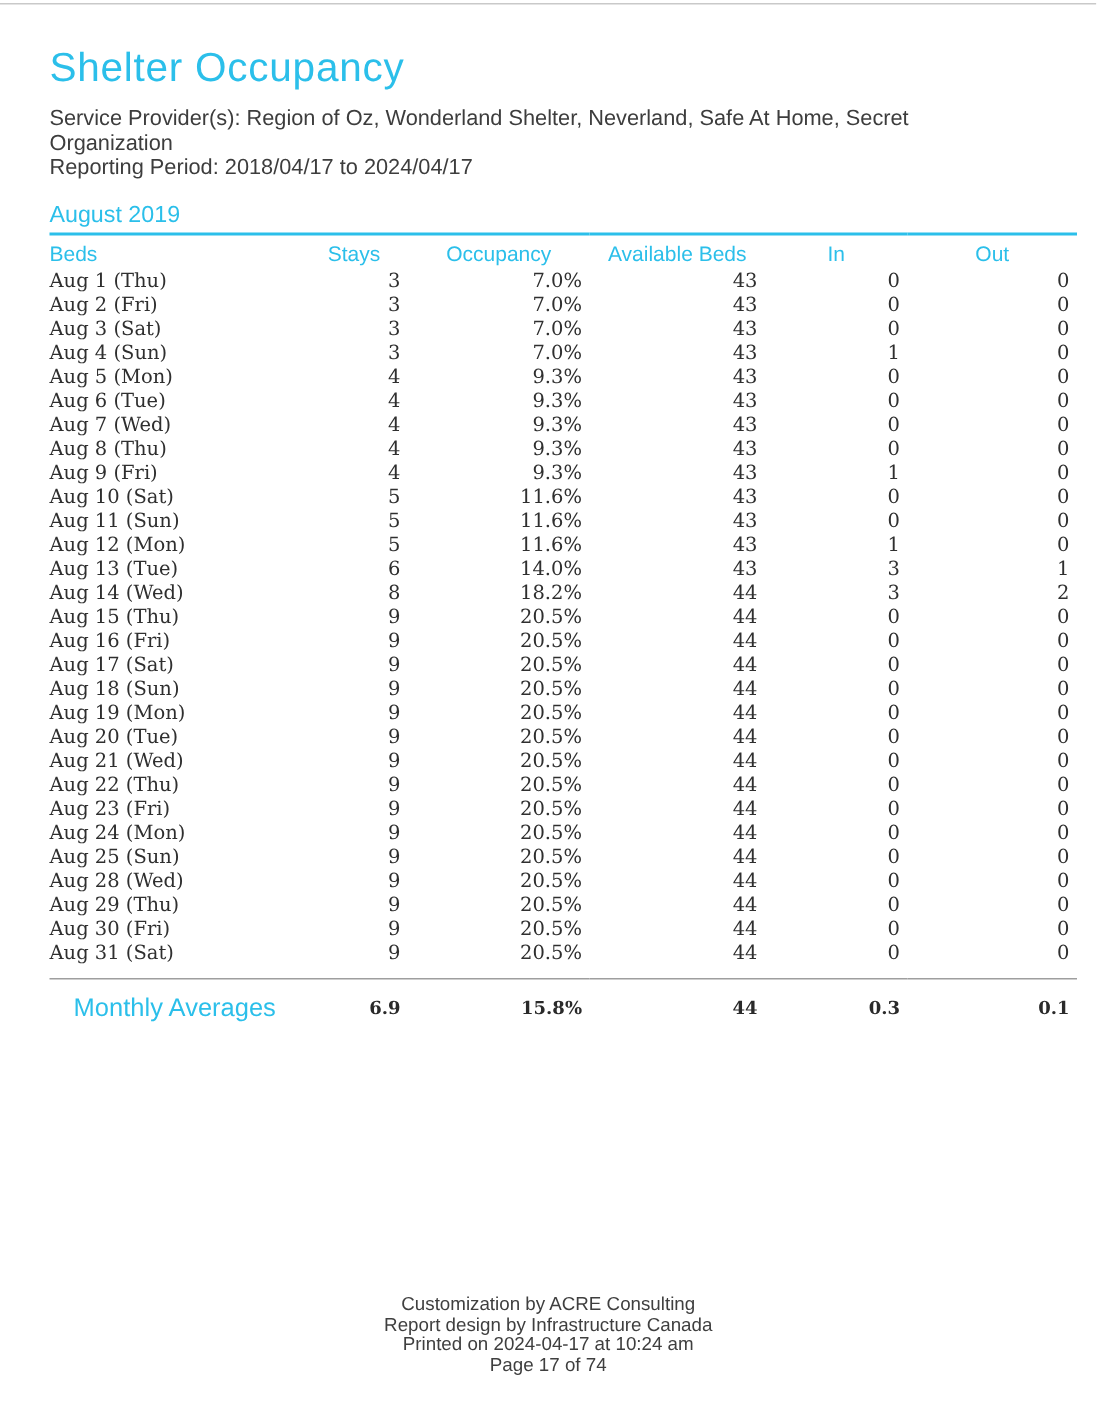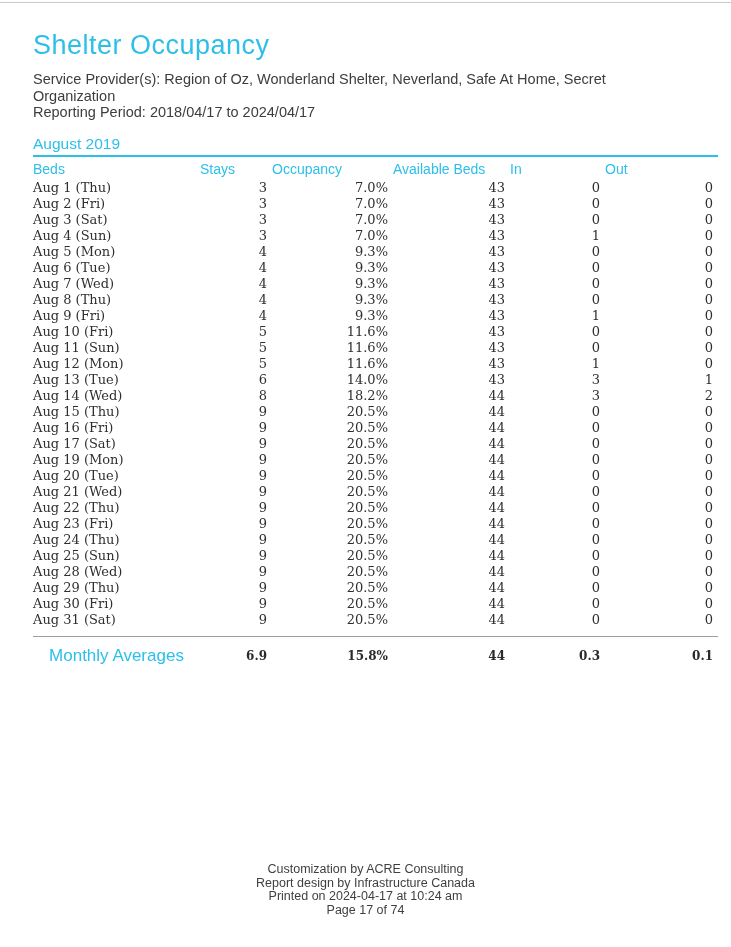--- a/index.html
+++ b/index.html
@@ -35,21 +35,21 @@
     border-top:2px solid #2bbfea;
   }
   col.c-date { width:167px; }
   col.c-stays { width:72px; }
   col.c-occ { width:121px; }
   col.c-beds { width:117px; }
   col.c-in { width:95px; }
   col.c-out { width:113px; }
   table.occupancy th {
     color:#2bbfea; font-weight:400; font-size:14px;
-    text-align:left; padding:4px 0 3px 0; white-space:nowrap;
+    text-align:center; padding:4px 0 3px 0; white-space:nowrap;
   }
   table.occupancy th.left { text-align:left; }
   table.occupancy td {
     font-family:"DejaVu Serif", serif;
     font-size:13px; color:#2f2f2f;
     height:16px; line-height:16px; padding:0;
     text-align:right; white-space:nowrap;
   }
   table.occupancy td.date { text-align:left; }
   table.occupancy td.num { padding-right:5px; }
@@ -172,21 +172,21 @@
         </tr>
         <tr>
           <td class="date">Aug 9 (Fri)</td>
           <td class="num">4</td>
           <td class="num">9.3%</td>
           <td class="num">43</td>
           <td class="num">1</td>
           <td class="num">0</td>
         </tr>
         <tr>
-          <td class="date">Aug 10 (Fri)</td>
+          <td class="date">Aug 10 (Sat)</td>
           <td class="num">5</td>
           <td class="num">11.6%</td>
           <td class="num">43</td>
           <td class="num">0</td>
           <td class="num">0</td>
         </tr>
         <tr>
           <td class="date">Aug 11 (Sun)</td>
           <td class="num">5</td>
           <td class="num">11.6%</td>
@@ -236,20 +236,28 @@
         </tr>
         <tr>
           <td class="date">Aug 17 (Sat)</td>
           <td class="num">9</td>
           <td class="num">20.5%</td>
           <td class="num">44</td>
           <td class="num">0</td>
           <td class="num">0</td>
         </tr>
         <tr>
+          <td class="date">Aug 18 (Sun)</td>
+          <td class="num">9</td>
+          <td class="num">20.5%</td>
+          <td class="num">44</td>
+          <td class="num">0</td>
+          <td class="num">0</td>
+        </tr>
+        <tr>
           <td class="date">Aug 19 (Mon)</td>
           <td class="num">9</td>
           <td class="num">20.5%</td>
           <td class="num">44</td>
           <td class="num">0</td>
           <td class="num">0</td>
         </tr>
         <tr>
           <td class="date">Aug 20 (Tue)</td>
           <td class="num">9</td>
@@ -276,21 +284,21 @@
         </tr>
         <tr>
           <td class="date">Aug 23 (Fri)</td>
           <td class="num">9</td>
           <td class="num">20.5%</td>
           <td class="num">44</td>
           <td class="num">0</td>
           <td class="num">0</td>
         </tr>
         <tr>
-          <td class="date">Aug 24 (Thu)</td>
+          <td class="date">Aug 24 (Mon)</td>
           <td class="num">9</td>
           <td class="num">20.5%</td>
           <td class="num">44</td>
           <td class="num">0</td>
           <td class="num">0</td>
         </tr>
         <tr>
           <td class="date">Aug 25 (Sun)</td>
           <td class="num">9</td>
           <td class="num">20.5%</td>

